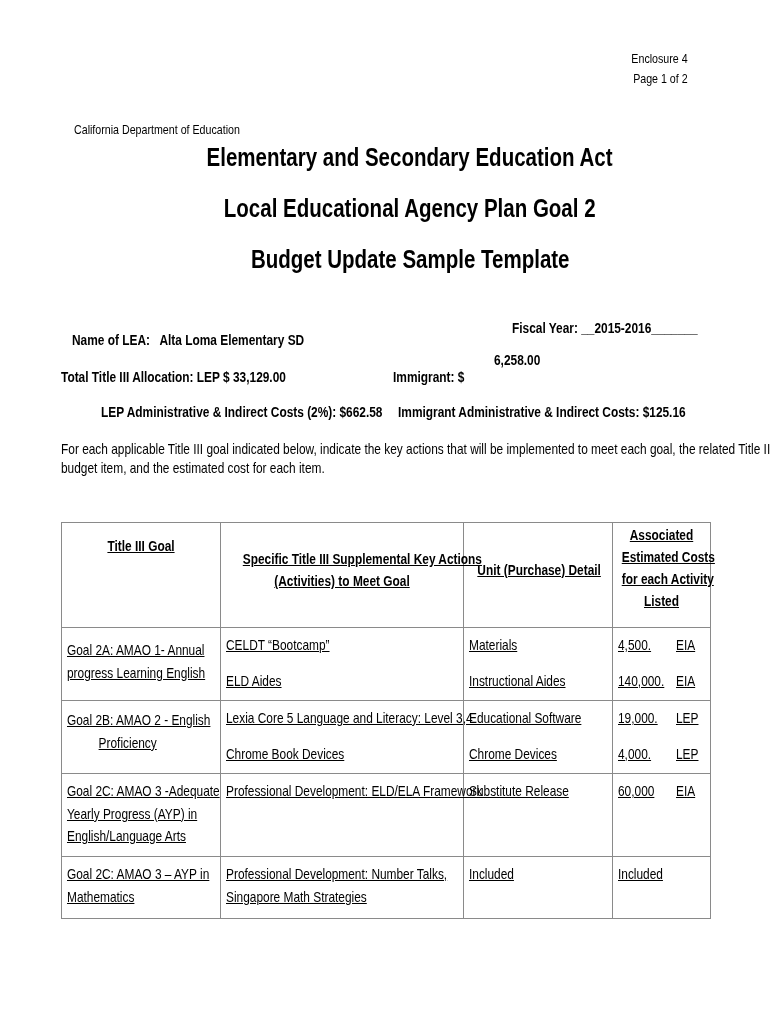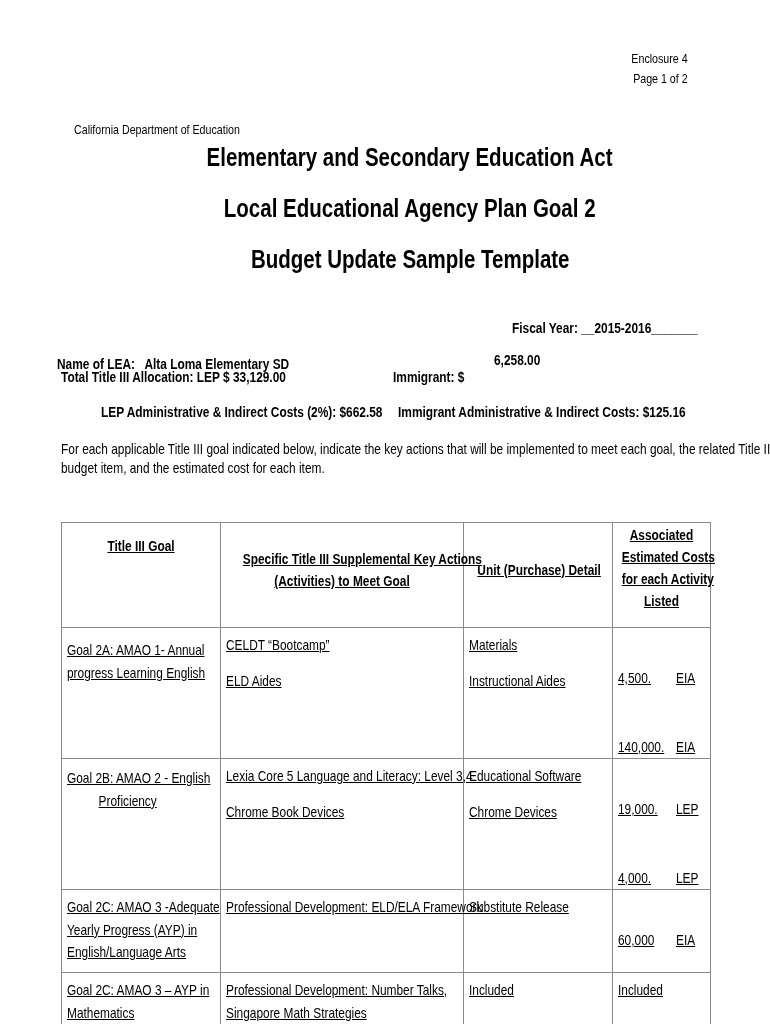--- a/index.html
+++ b/index.html
@@ -21,37 +21,37 @@
 
   table.goals { position: absolute; left: 61px; top: 522px; width: 649px; border-collapse: collapse; table-layout: fixed; text-decoration: underline; }
   table.goals td, table.goals th { border: 1px solid #8a8a8a; vertical-align: top; padding: 0; font-size: 14.5px; }
   table.goals { border-top: 1.5px solid #333; border-bottom: 1.5px solid #333; }
   table.goals tr.row td { border-top: 1.5px solid #333; }
   th .hwrap { font-weight: bold; text-align: center; }
   .hline { display: block; transform: scaleX(0.82); white-space: nowrap; line-height: 22px; }
   .cell { padding: 6px 5px 0 5px; line-height: 22.5px; }
   .cl { display: block; transform: scaleX(0.82); transform-origin: left center; white-space: nowrap; }
   .gap { height: 13px; }
-  .cost { display: flex; margin-top: 33px; }
+  .cost { display: flex; }
   .cost .amt { width: 58px; }
 </style>
 </head>
 <body>
 
 <div class="abs enclosure">
   <div>Enclosure 4</div>
   <div>Page 1 of 2</div>
 </div>
 <div class="abs cde"><span class="cond">California Department of Education</span></div>
 
 <div class="abs title t1"><span>Elementary and Secondary Education Act</span></div>
 <div class="abs title t2"><span>Local Educational Agency Plan Goal 2</span></div>
 <div class="abs title t3"><span>Budget Update Sample Template</span></div>
 
-<div class="abs field" style="left:57px; top:332px;margin-top:24px;">
+<div class="abs field" style="left:72px; top:332px;">
   <span class="cond"><span>Name of LEA:</span>&nbsp;&nbsp; <span>Alta Loma Elementary SD</span></span>
 </div>
 <div class="abs field" style="left:512px; top:320px;"><span class="cond">Fiscal Year: __2015-2016_______</span></div>
 
 <div class="abs field" style="left:61px; top:369px;"><span class="cond">Total Title III Allocation: LEP $  33,129.00</span></div>
 <div class="abs field" style="left:393px; top:369px;"><span class="cond">Immigrant: $</span></div>
 <div class="abs field" style="left:494px; top:352px;"><span class="cond">6,258.00</span></div>
 
 <div class="abs field" style="left:61px; top:404px;margin-left:40px;"><span class="cond">LEP Administrative &amp; Indirect Costs (2%): $662.58</span></div>
 <div class="abs field" style="left:398px; top:404px;"><span class="cond">Immigrant Administrative &amp; Indirect Costs: $125.16</span></div>

